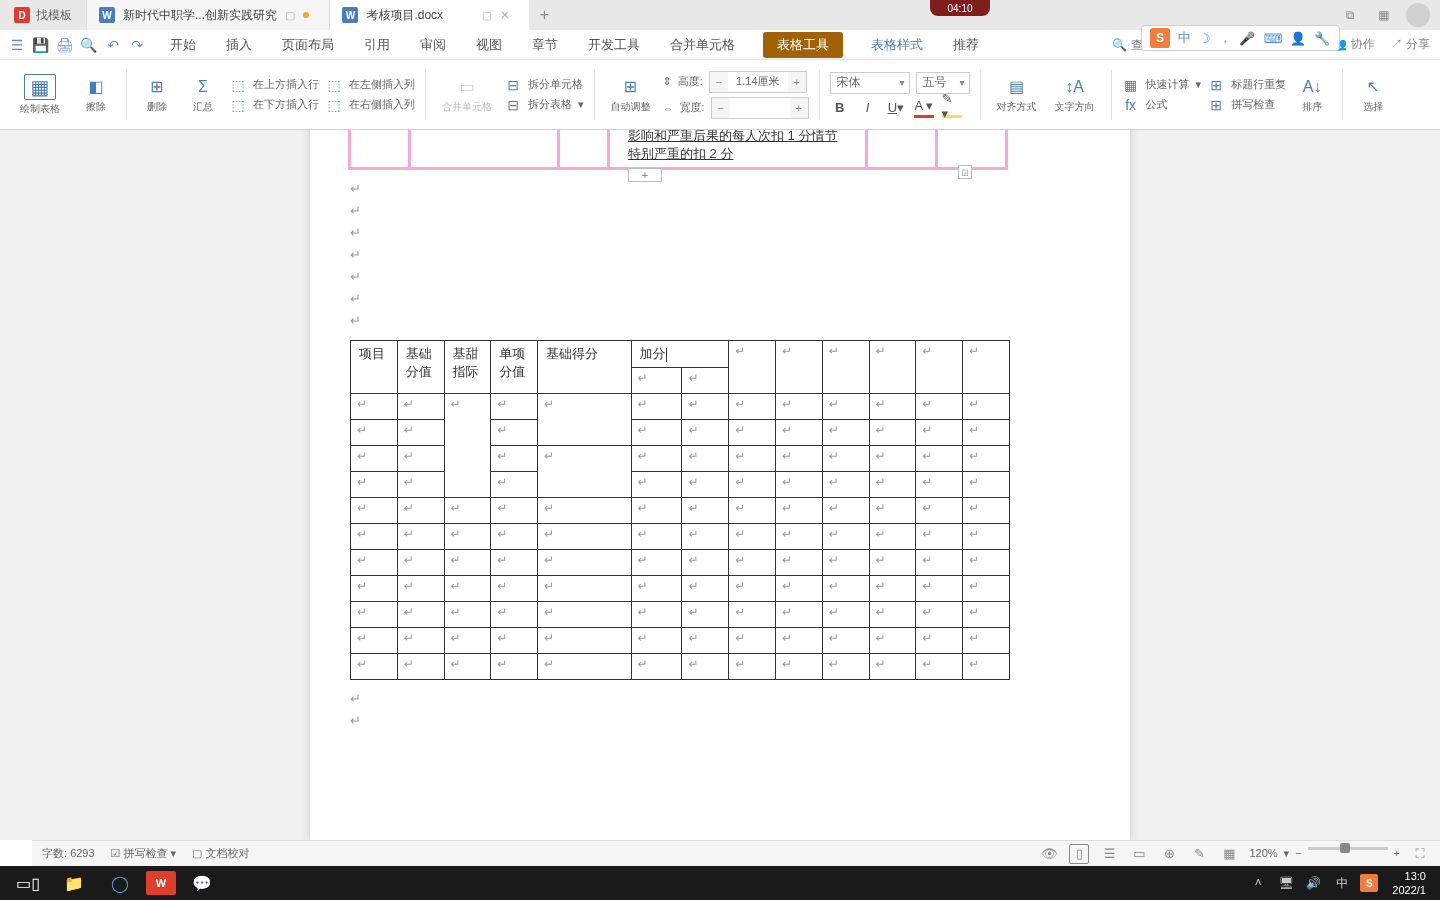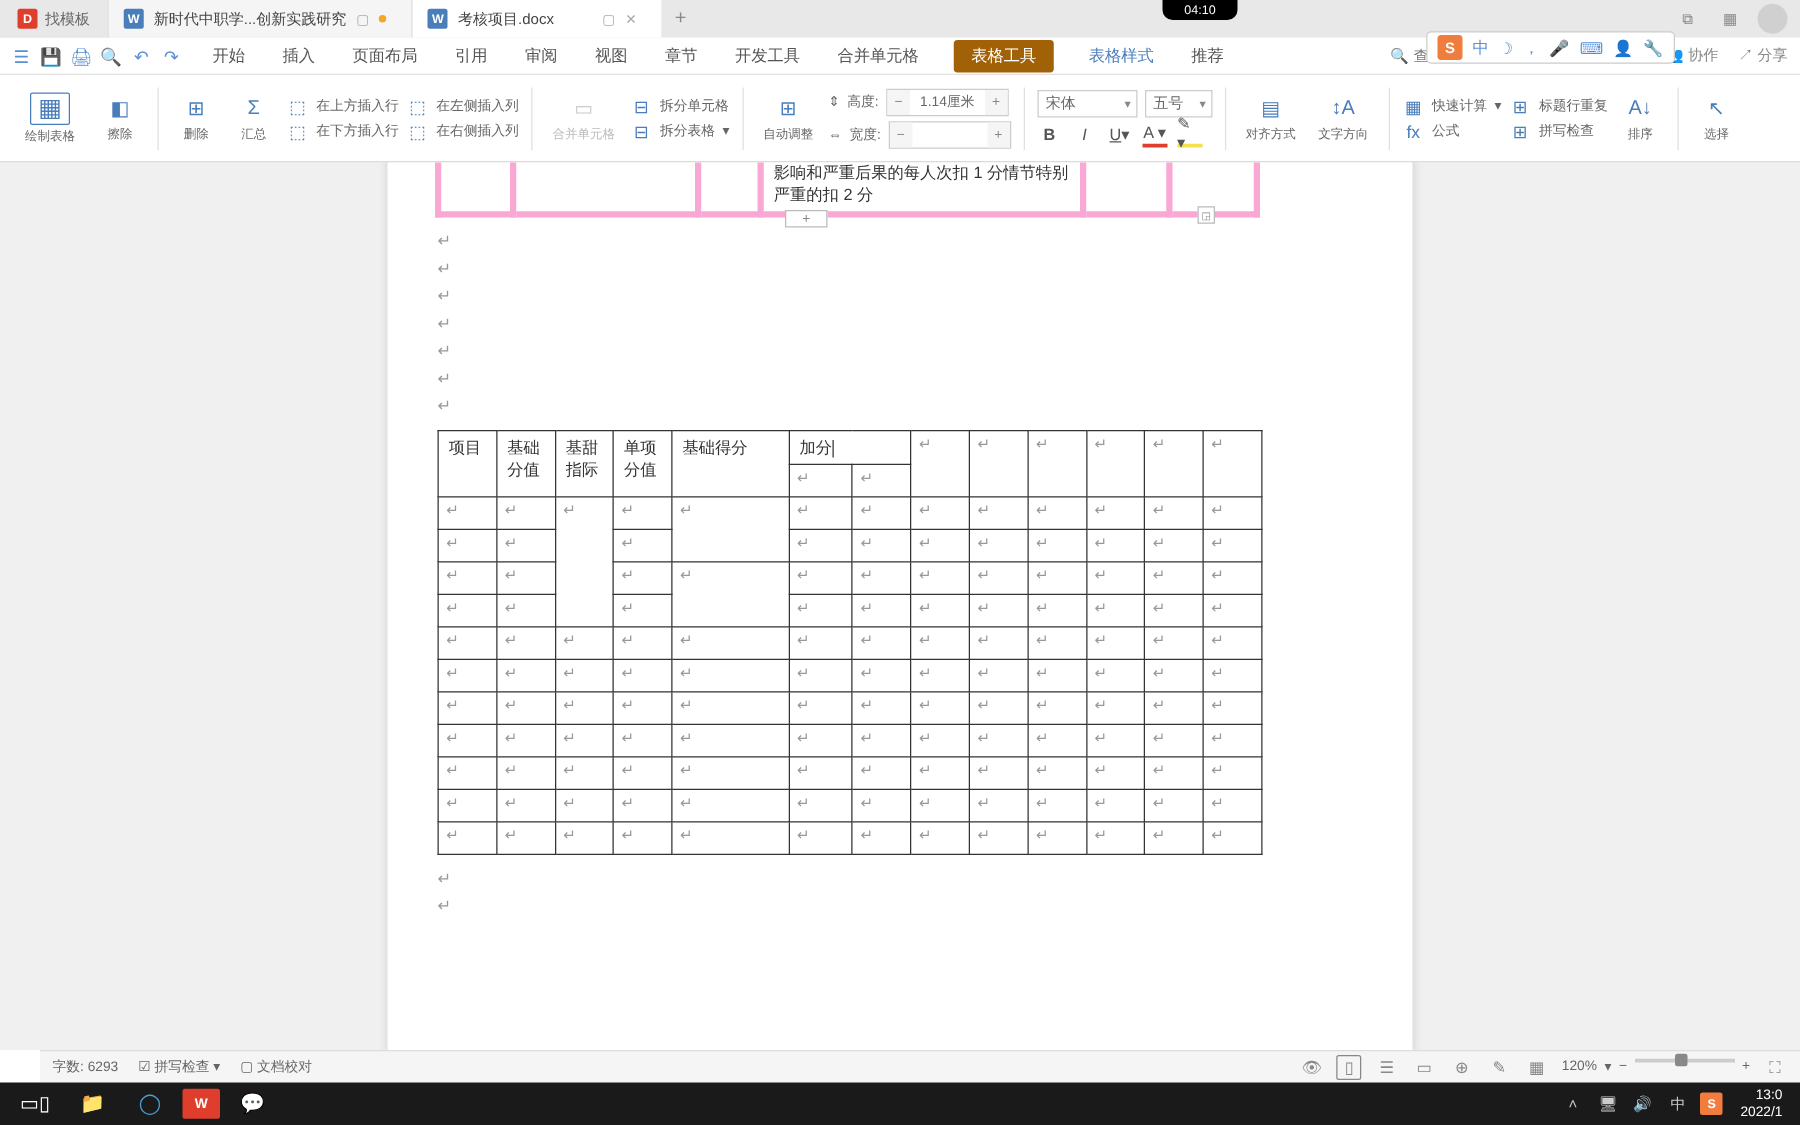--- a/index.html
+++ b/index.html
@@ -8,21 +8,21 @@
 
 .titlebar { height: 30px; background: #e8e8e8; display: flex; align-items: center; position: relative; }
 .tab-group { display: flex; height: 100%; }
 .template-tab { display: flex; align-items: center; padding: 0 14px; background: #e8e8e8; color: #666; gap: 6px; font-size: 12px; }
 .doc-tab { display: flex; align-items: center; padding: 0 20px 0 12px; background: #f5f5f5; color: #444; gap: 8px; font-size: 12px; border-left: 1px solid #ddd; position: relative; min-width: 200px; }
 .doc-tab.active { background: #fff; }
 .doc-icon-w { width: 16px; height: 16px; background: #4a7ebb; color: #fff; display: flex; align-items: center; justify-content: center; font-size: 10px; font-weight: bold; border-radius: 2px; }
 .template-icon { width: 16px; height: 16px; background: #e03e2d; color: #fff; display: flex; align-items: center; justify-content: center; font-size: 10px; font-weight: bold; border-radius: 2px; }
 .tab-dot { width: 6px; height: 6px; border-radius: 50%; background: #f5a623; }
 .tab-plus { width: 30px; display: flex; align-items: center; justify-content: center; color: #888; font-size: 16px; }
-.title-timer { position: absolute; left: 930px; top: 0; width: 60px; height: 16px; background: #000000; color: #fff; font-size: 10px; display: flex; align-items: center; justify-content: center; border-radius: 0 0 8px 8px; }
+.title-timer { position: absolute; left: 930px; top: 0; width: 60px; height: 16px; background: #7f1d1d; color: #fff; font-size: 10px; display: flex; align-items: center; justify-content: center; border-radius: 0 0 8px 8px; }
 .title-right { position: absolute; right: 0; top: 0; height: 30px; display: flex; align-items: center; gap: 10px; padding: 0 10px; }
 .win-btn { width: 24px; height: 24px; display: flex; align-items: center; justify-content: center; color: #888; font-size: 12px; }
 .avatar { width: 24px; height: 24px; border-radius: 50%; background: #d0d0d0; }
 
 
 .ime-bar { position: absolute; right: 100px; top: 25px; height: 26px; background: #fff; border: 1px solid #ccc; border-radius: 4px; display: flex; align-items: center; gap: 8px; padding: 0 8px; z-index: 5; }
 .ime-icon { width: 20px; height: 20px; background: #f07c3e; color: #fff; display: flex; align-items: center; justify-content: center; font-size: 12px; font-weight: bold; border-radius: 3px; }
 .ime-item { color: #5a8fd4; font-size: 13px; }
 
 
@@ -61,21 +61,21 @@
 .color-under { border-bottom: 3px solid #e03e2d; padding-bottom: 1px; }
 .color-under2 { border-bottom: 3px solid #f5e050; padding-bottom: 1px; }
 
 
 .doc-area { position: absolute; top: 130px; left: 0; right: 0; bottom: 60px; background: #f0f0f0; overflow: hidden; display: flex; justify-content: center; }
 .page { width: 820px; background: #fff; box-shadow: 0 2px 8px rgba(0,0,0,0.15); position: relative; margin-top: -10px; }
 .page-content { padding: 0 40px; }
 
 
 .upper-table { width: 660px; margin-left: -2px; border-collapse: collapse; }
-.upper-table td { border: 5px solid #f9a8d4; padding: 4px 8px; font-size: 13px; vertical-align: top; }
+.upper-table td { border: 3px solid #f9a8d4; padding: 4px 18px; font-size: 13px; vertical-align: top; text-decoration: underline; }
 .ut-c1 { width: 60px; } .ut-c2 { width: 150px; } .ut-c3 { width: 50px; }
 .ut-c4 { width: 260px; } .ut-c5 { width: 70px; } .ut-c6 { width: 70px; }
 .handle-plus { position: absolute; left: 318px; top: 48px; width: 34px; height: 14px; border: 1px solid #bbb; background: #fff; display: flex; align-items: center; justify-content: center; font-size: 11px; color: #888; }
 .handle-resize { position: absolute; left: 648px; top: 45px; width: 14px; height: 14px; border: 1px solid #bbb; background: #fff; display: flex; align-items: center; justify-content: center; font-size: 8px; color: #888; }
 
 
 .para-marks { margin: 8px 0; }
 .pm { color: #999; font-size: 13px; line-height: 22px; }
 
 

